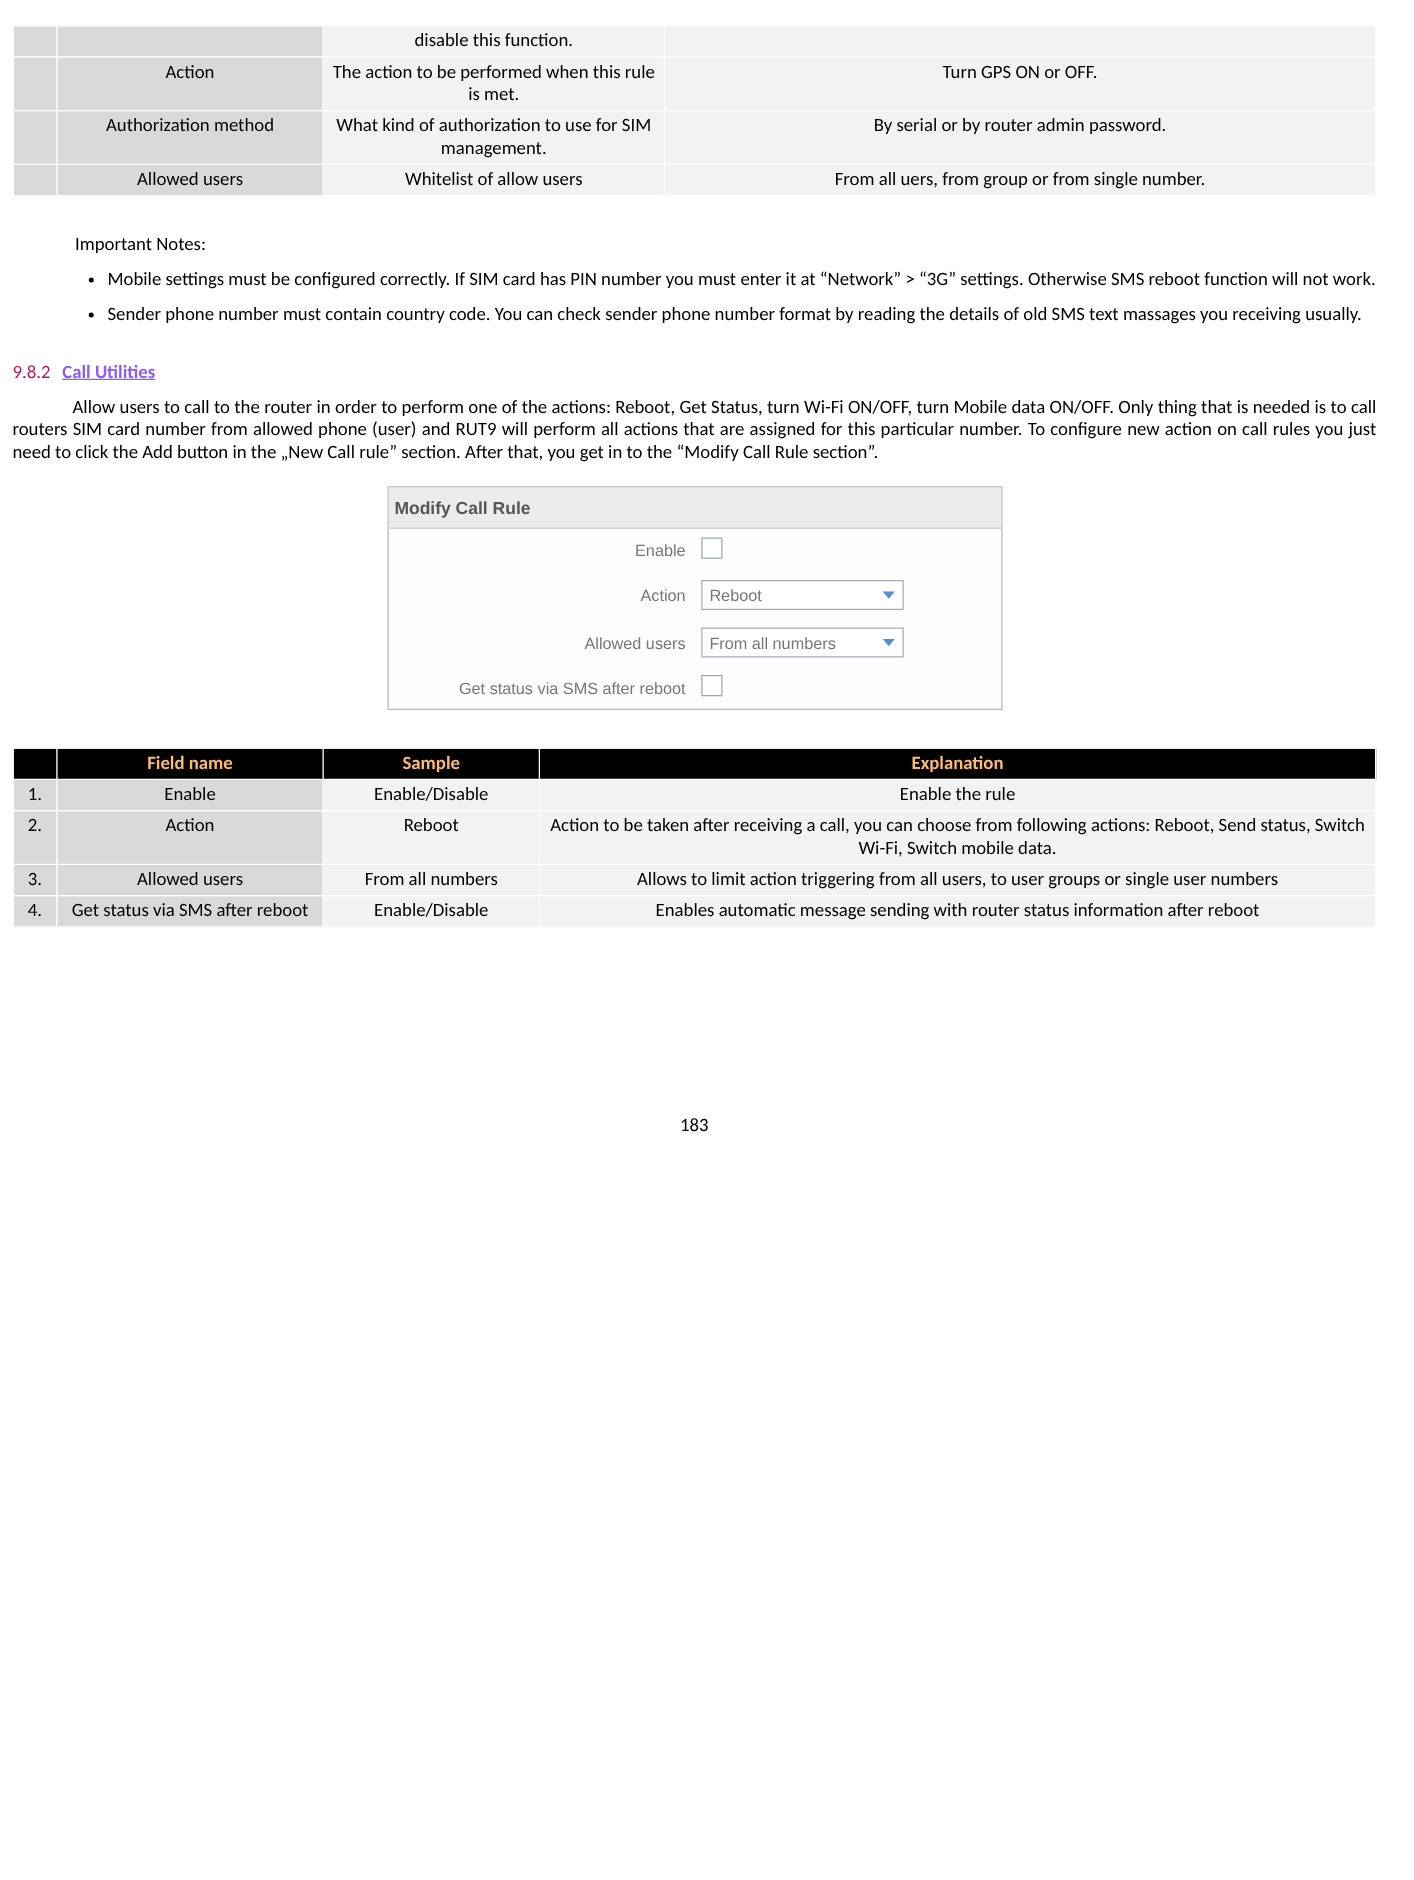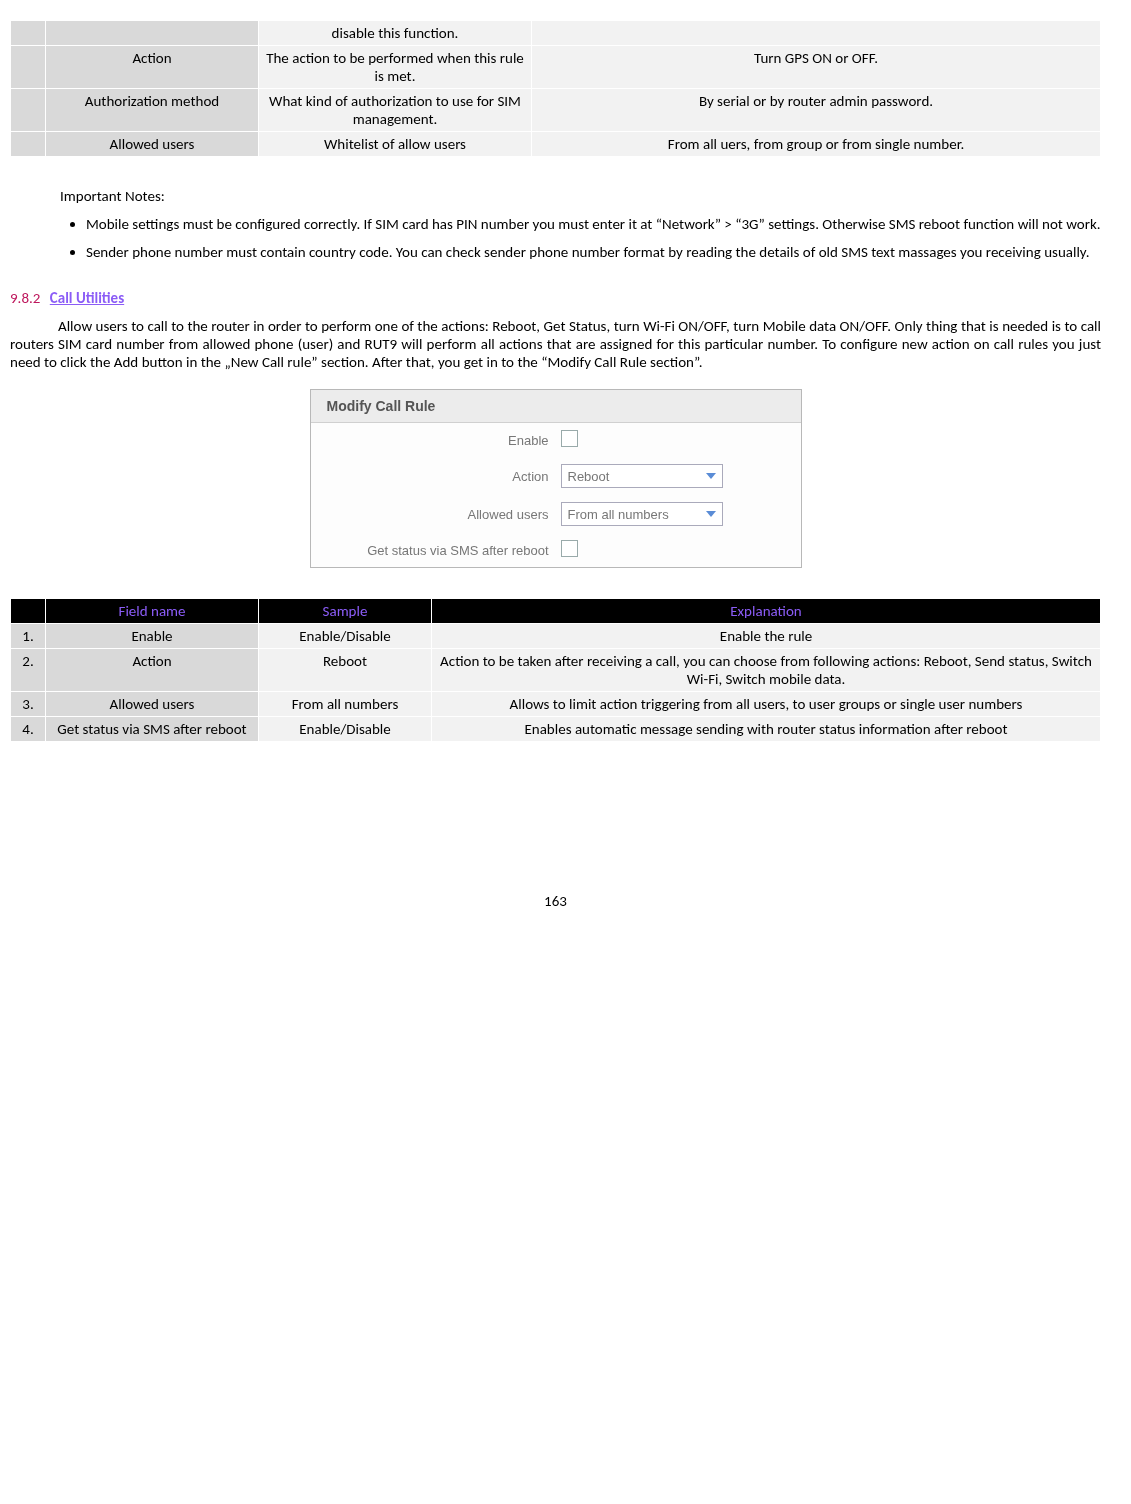--- a/index.html
+++ b/index.html
@@ -19,22 +19,22 @@
   }
   table.gridtable td, table.gridtable th {
     border: 1px solid #fff;
     padding: 3px 6px;
     vertical-align: top;
     text-align: center;
     font-size: 15px;
   }
   table.gridtable th {
     background: #000;
-    color: #8b5cf6;
-    font-weight: normal;
+    color: #fdba74;
+    font-weight: bold;
   }
   .grey { background: #d9d9d9; }
   .lightgrey { background: #f2f2f2; }
   .numcol { width: 22px; }
   .col-a { width: 200px; }
   .col-b { width: 260px; }
   .col-b2 { width: 160px; }
   .notes { margin: 30px 0 10px 50px; }
   ul.bul { margin: 4px 0 0 58px; padding: 0; }
   ul.bul li { margin: 5px 0 10px 18px; text-align: justify; }
@@ -47,21 +47,21 @@
     width: 490px;
     border: 1px solid #b8b8b8;
     margin: 18px auto 30px auto;
     background: #fdfdfd;
     font-family: Arial, sans-serif;
     color: #666;
   }
   .formbox .titlebar {
     background: #ececec;
     border-bottom: 1px solid #d0d0d0;
-    padding: 8px 16px;
+    padding: 8px 5px;
     font-weight: bold;
     color: #555;
     font-size: 14px;
   }
   .formrow { display: flex; align-items: center; padding: 7px 18px; font-size: 13px; }
   .formrow .lbl { flex: 0 0 220px; text-align: right; padding-right: 12px; color: #777; }
   .formrow .ctl { flex: 1; }
   .chk {
     width: 15px; height: 15px;
     border: 1px solid #9aa;
@@ -195,13 +195,13 @@
   </tr>
   <tr>
     <td class="grey numcol">4.</td>
     <td class="grey col-a">Get status via SMS after reboot</td>
     <td class="lightgrey col-b2">Enable/Disable</td>
     <td class="lightgrey just">Enables automatic message sending with router status information after reboot</td>
   </tr>
 </tbody>
   </table>
 
-<div class="pagenum">163</div>
+<div class="pagenum">183</div>
 
 </body></html>

